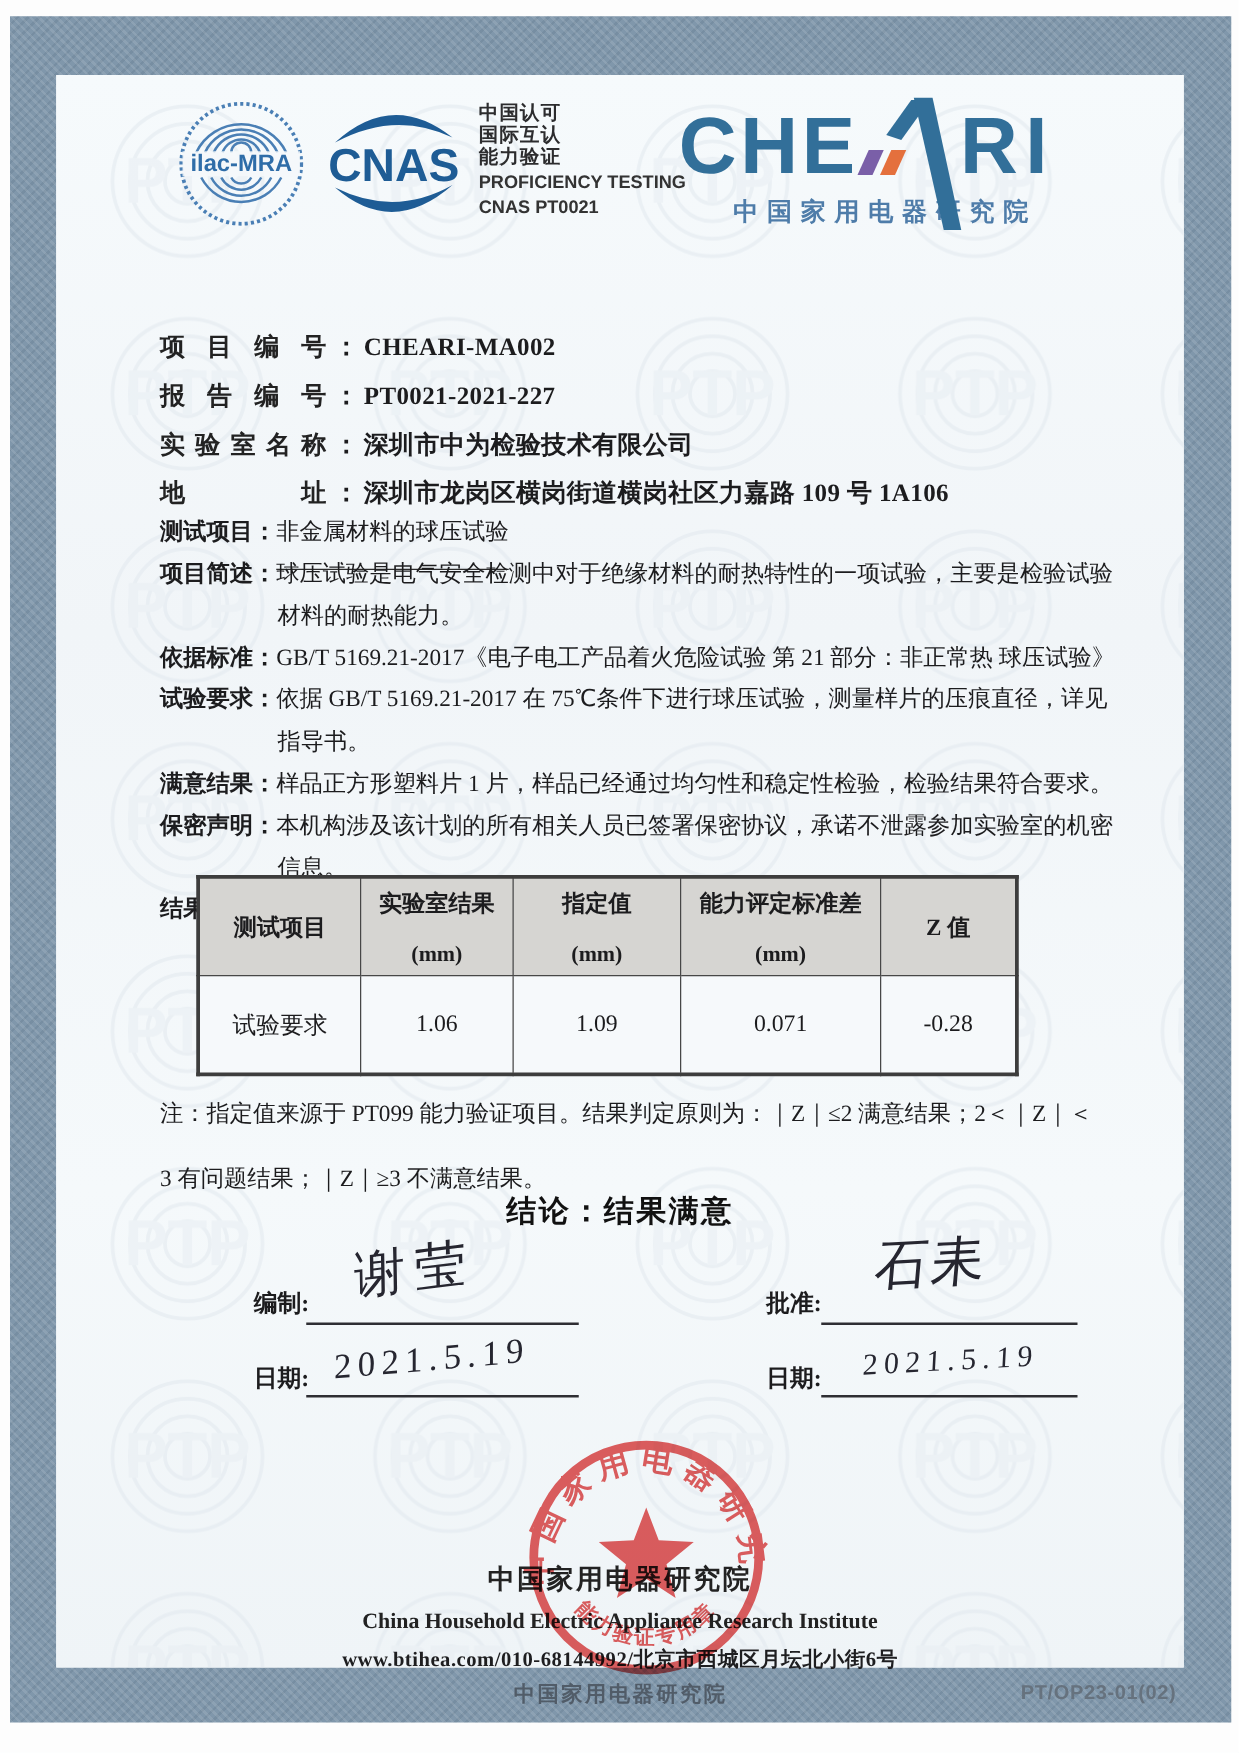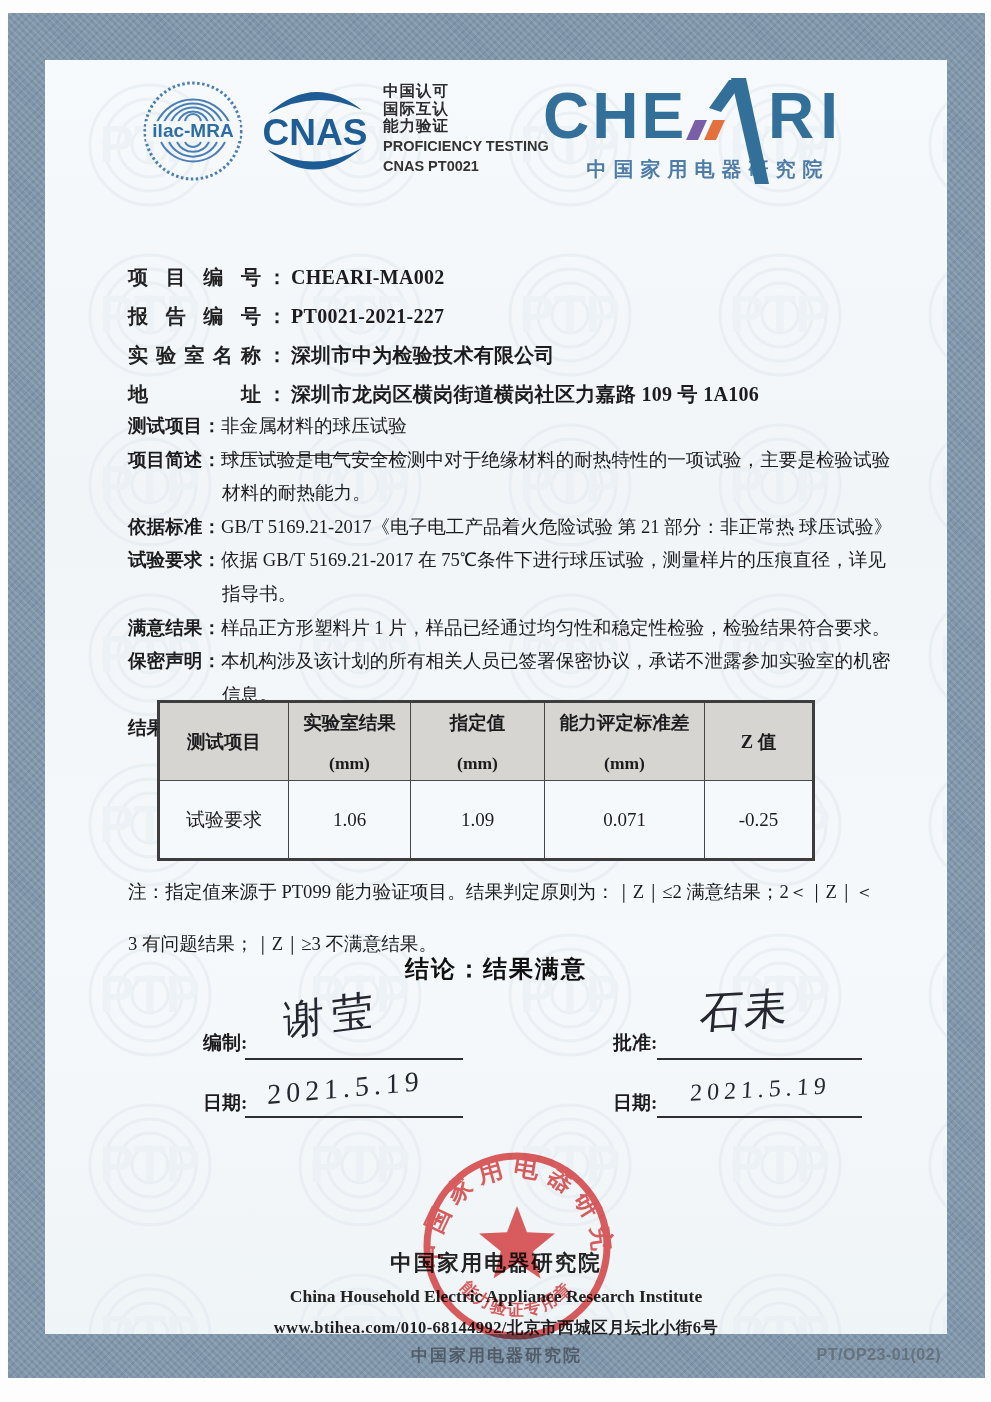--- a/index.html
+++ b/index.html
@@ -218,21 +218,21 @@
         </th>
         <th>
           <span>Z 值</span>
         </th>
       </tr>
       <tr>
         <td>试验要求</td>
         <td>1.06</td>
         <td>1.09</td>
         <td>0.071</td>
-        <td>-0.25</td>
+        <td>-0.28</td>
       </tr>
     </tbody>
       </table>
 
     <div class="note">注：指定值来源于 PT099 能力验证项目。结果判定原则为：｜Z｜≤2 满意结果；2＜｜Z｜＜3 有问题结果；｜Z｜≥3 不满意结果。</div>
     <div class="conclusion">结论：结果满意</div>
 
     <div class="sig-label" style="left:158px;top:970px;">编制:</div>
     <div class="sig-line" style="left:200px;top:968px;width:218px;height:30px;"></div>
     <div class="ink sig-name" style="left:238px;top:928px;">谢莹</div>

